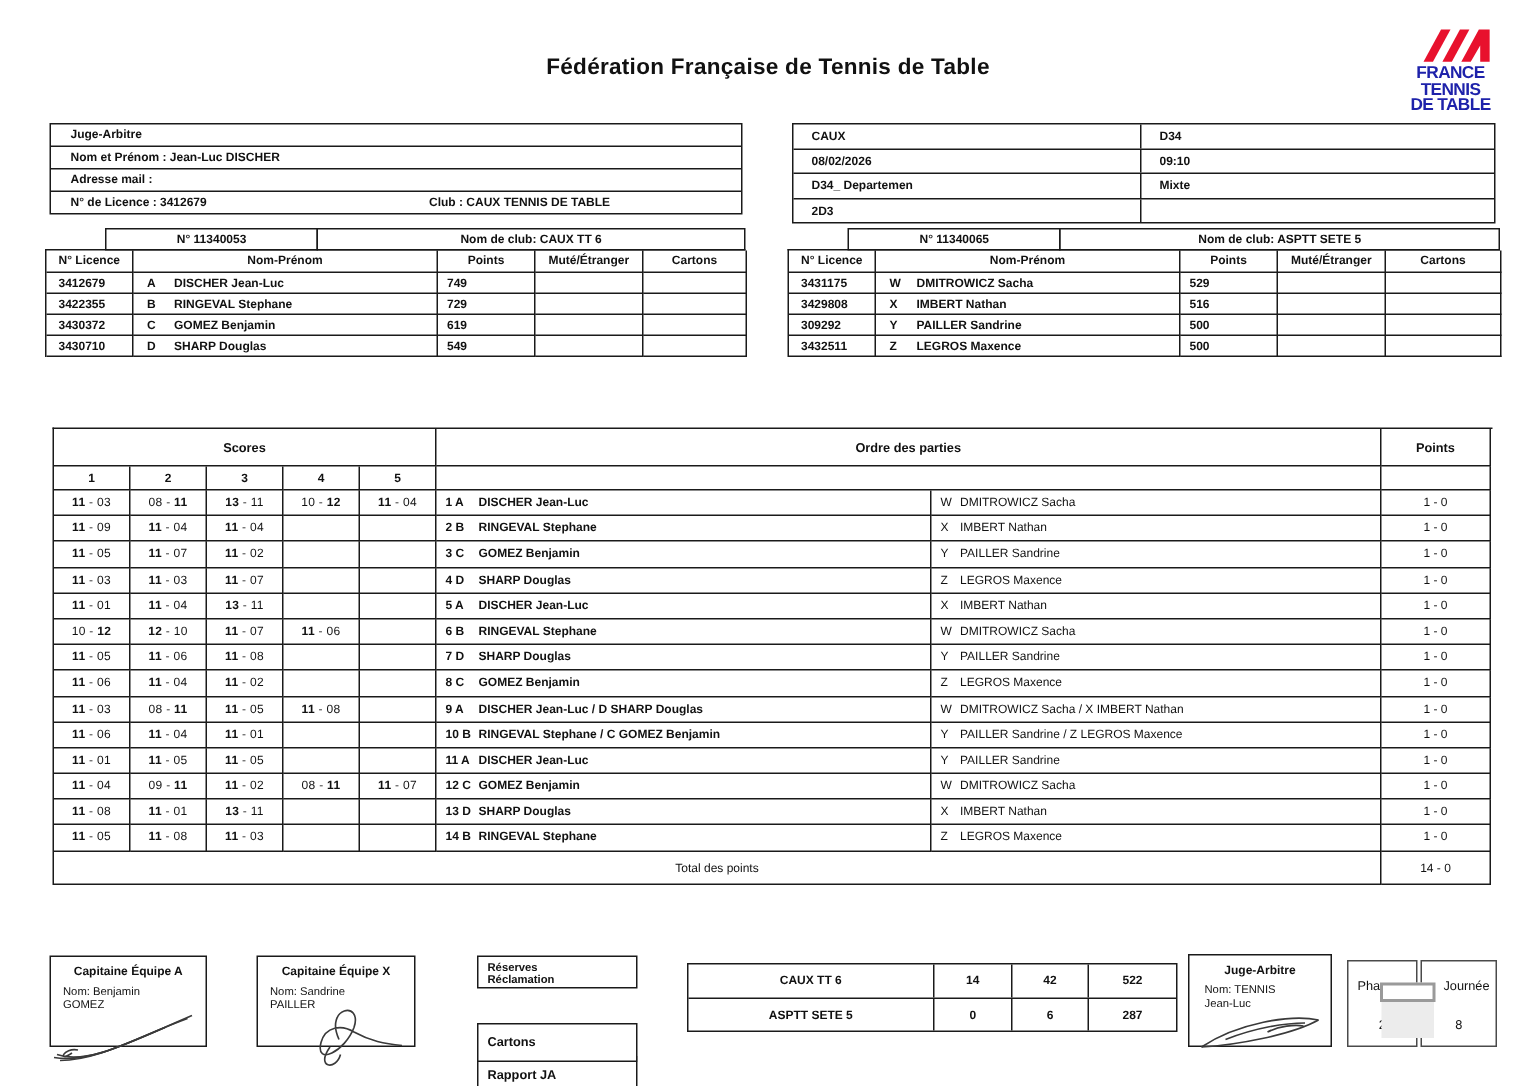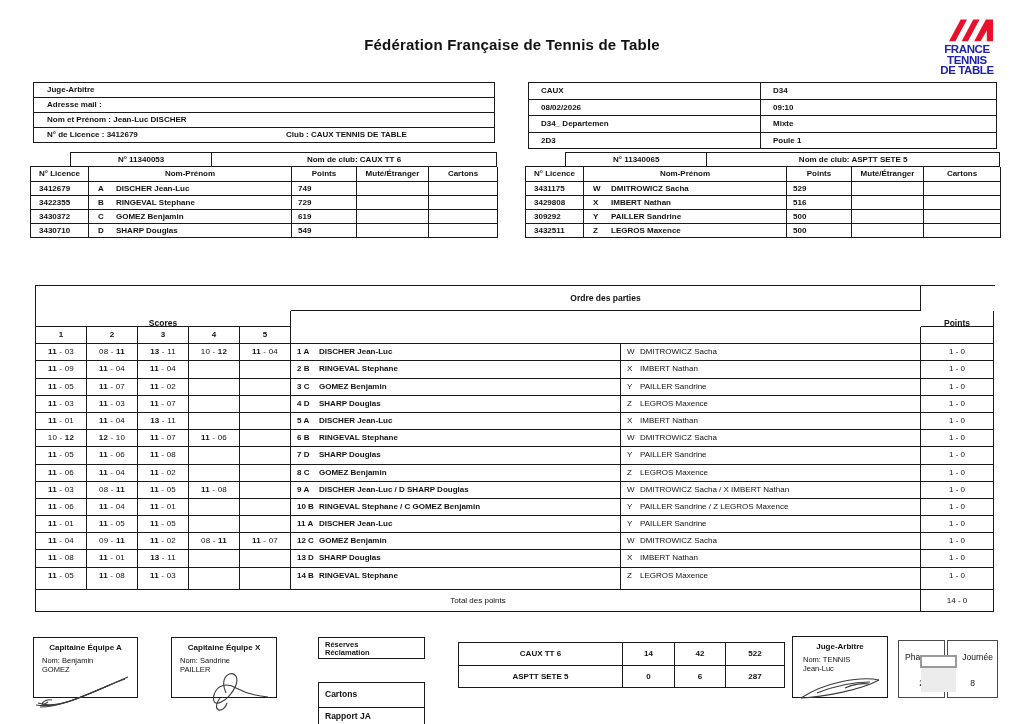--- a/index.html
+++ b/index.html
@@ -96,22 +96,22 @@
     <polygon points="24,28 37,4 44,4 31,28" fill="#e8112d"></polygon>
     <polygon points="38,28 51,4 59,4 59,28 52,28 52,16 45,28" fill="#e8112d"></polygon>
   </svg>
   <div class="logo-line" style="color:#1e22aa">FRANCE</div>
   <div class="logo-line" style="color:#1e22aa">TENNIS</div>
   <div class="logo-line" style="color:#1e22aa">DE TABLE</div>
 </div>
 
 <div class="refbox abs">
   <div class="r">Juge-Arbitre</div>
+  <div class="r">Nom et Prénom : Jean-Luc DISCHER</div>
   <div class="r">Adresse mail :</div>
-  <div class="r">Nom et Prénom : Jean-Luc DISCHER</div>
   <div class="r">
     <span>N° de Licence : 3412679</span>
     <span class="club">Club : CAUX TENNIS DE TABLE</span>
   </div>
 </div>
 
 <div class="metabox abs">
   <div class="r">
     <div class="c1">CAUX</div>
     <div class="c2">D34</div>
@@ -119,21 +119,20 @@
   <div class="r">
     <div class="c1">08/02/2026</div>
     <div class="c2">09:10</div>
   </div>
   <div class="r">
     <div class="c1">D34_ Departemen</div>
     <div class="c2">Mixte</div>
   </div>
   <div class="r">
     <div class="c1">2D3</div>
-    <div class="c2">Poule 1</div>
   </div>
 </div>
 
 <div class="team" id="team-a">
     <div class="trow club-row">
       <div class="tcell" style="width: 155px;">N° 11340053</div>
       <div class="tcell" style="width: 312px;">Nom de club: CAUX TT 6</div>
     </div>
     <div class="tgrid" style="grid-template-columns: 58px 203px 65px 72px 69px;">
       <div class="tg head">N° Licence</div>
@@ -192,22 +191,22 @@
       <div class="tg data pl8">3432511</div>
       <div class="tg data"><span class="letter">Z</span><span class="pname">LEGROS Maxence</span></div>
       <div class="tg data pl6">500</div>
       <div class="tg data"></div>
       <div class="tg data"></div>
     </div>
   </div>
 
 <div class="match">
   <div class="mgrid" id="mgrid">
+    <div class="mc hdr" style="grid-column:1 / span 5">Scores</div>
     <div class="mc hdr" style="grid-column:6 / span 2">Ordre des parties</div>
-    <div class="mc hdr" style="grid-column:1 / span 5">Scores</div>
     <div class="mc hdr" style="grid-column:8">Points</div>
 
   <div class="mc numhdr">1</div>
       <div class="mc numhdr">2</div>
       <div class="mc numhdr">3</div>
       <div class="mc numhdr">4</div>
       <div class="mc numhdr">5</div>
       <div class="mc" style="grid-column: 6 / span 2;"></div>
       <div class="mc"></div>
       <div class="mc set"><span class="b">11</span><span class="dash"> - </span><span>03</span></div>

